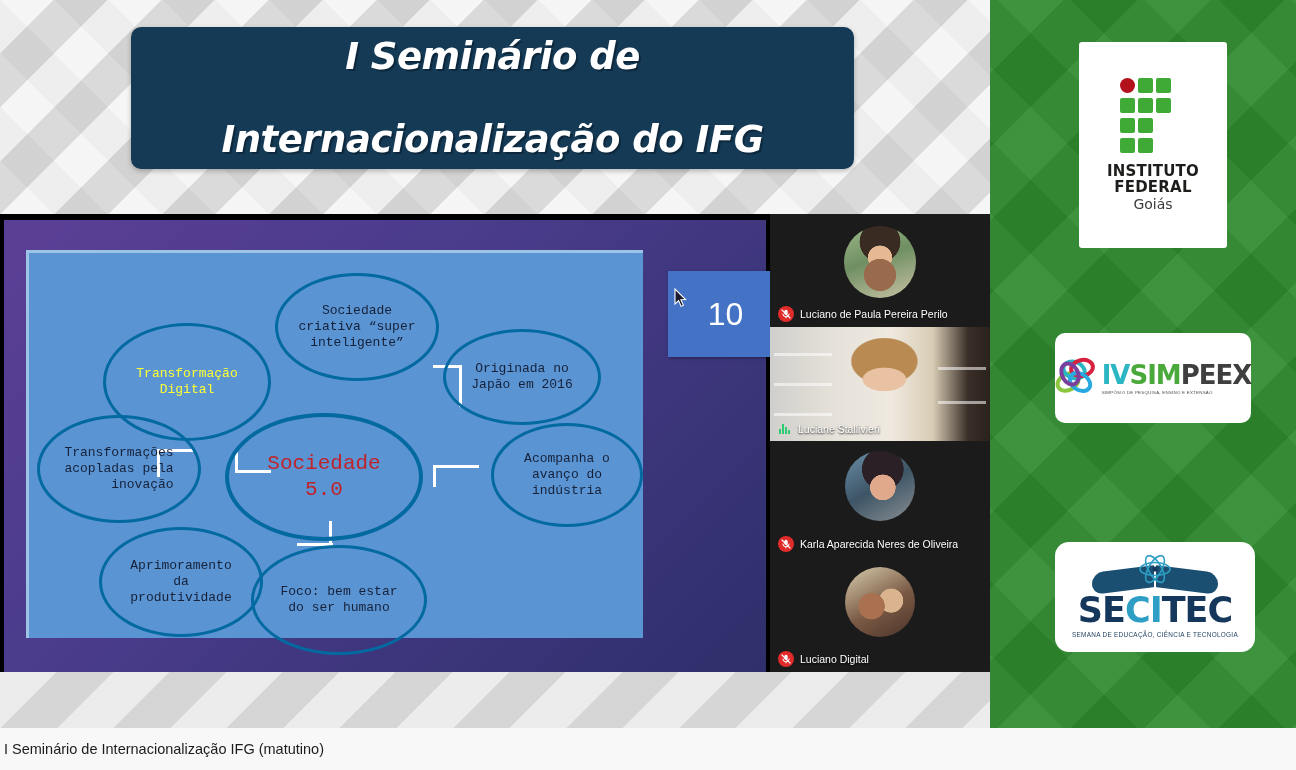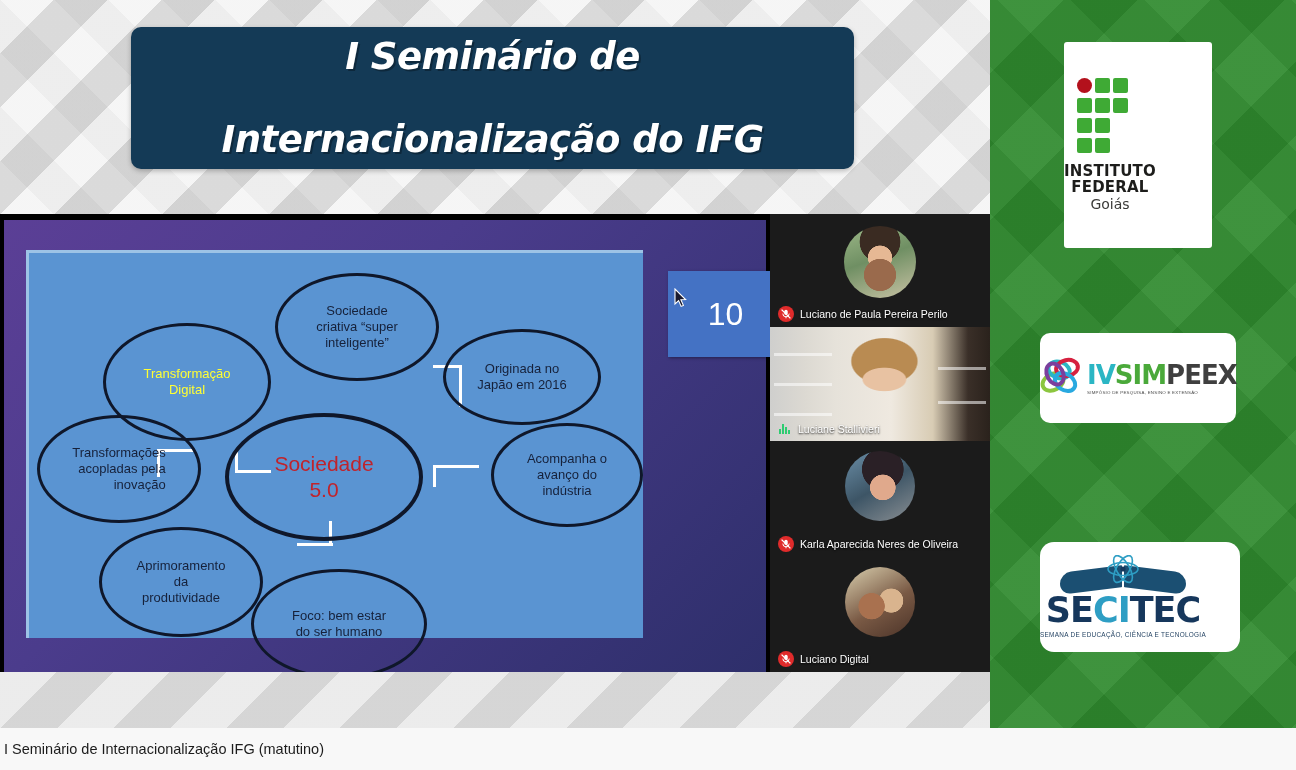--- a/index.html
+++ b/index.html
@@ -69,26 +69,26 @@
   }
   .slide-inner {
     position: absolute; left: 22px; top: 30px; width: 617px; height: 388px;
     background: #5a94d2;
     border-top: 3px solid #9dc3e6;
     border-left: 3px solid #9dc3e6;
   }
   
   .bub {
     position: absolute;
-    border: 3px solid #0f172a;
+    border: 3px solid #0369a1;
     border-radius: 50%;
     display: flex; align-items: center; justify-content: center;
     text-align: center;
     color: #16213a;
-    font-family: Liberation Sans, sans-serif;
+    font-family: Liberation Mono, monospace;
     font-size: 13px;
     line-height: 1.22;
     padding: 4px 8px;
   }
   .bub.center {
     color: #c0232b;
     font-size: 21px;
     border-width: 4px;
   }
   .bub.digital { color: #ffff33; font-weight: normal; }
@@ -202,21 +202,21 @@
       repeating-linear-gradient(135deg,
         rgba(255,255,255,.045) 0px, rgba(255,255,255,.045) 52px,
         rgba(0,0,0,.05) 52px, rgba(0,0,0,.05) 104px),
       repeating-linear-gradient(45deg,
         rgba(255,255,255,.035) 0px, rgba(255,255,255,.035) 52px,
         rgba(0,0,0,.04) 52px, rgba(0,0,0,.04) 104px);
     overflow: hidden;
   }
   .logo-card {
     position: absolute; background: #ffffff;
-    display: flex; align-items: center; 
+    display: flex; align-items: center; justify-content: center; margin-left: 15px;
   }
   .logo-ifg   { left: 74px; top: 42px;  width: 148px; height: 206px; border-radius: 3px; }
   .logo-simp  { left: 50px; top: 333px; width: 196px; height: 90px;  border-radius: 10px; }
   .logo-sec   { left: 50px; top: 542px; width: 200px; height: 110px; border-radius: 14px; }
 
   
   .ifg-wrap { display:flex; flex-direction:column; align-items:center; }
   .ifg-grid { position: relative; width: 66px; height: 78px; margin-bottom: 8px; }
   .ifg-grid i {
     position: absolute; width: 15px; height: 15px; background: #3faa35; border-radius: 2px;
@@ -316,21 +316,21 @@
 
             <div class="bub" style="left:462px; top:170px; width:152px; height:104px;">
               <span>Acompanha o<br>avanço do<br>indústria</span>
             </div>
 
             <div class="bub" style="left:70px; top:274px; width:164px; height:110px;">
               <span>Aprimoramento<br>da<br>produtividade</span>
             </div>
 
 
-            <div class="bub" style="left:222px; top:316px; width:176px; height:110px;">
+            <div class="bub" style="left:222px; top:292px; width:176px; height:110px;">
               <span>Foco: bem estar<br>do ser humano</span>
             </div>
 
           </div>
         </div>
       </div>
 
       <div class="badge10">
         <span>10</span>
       </div>

